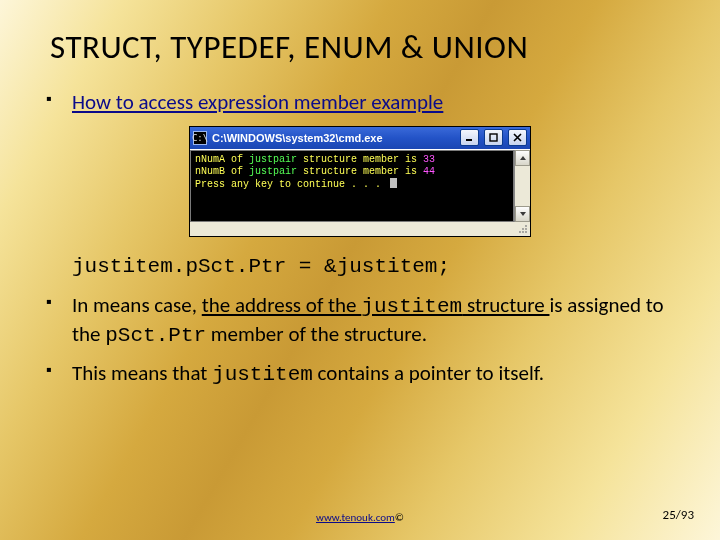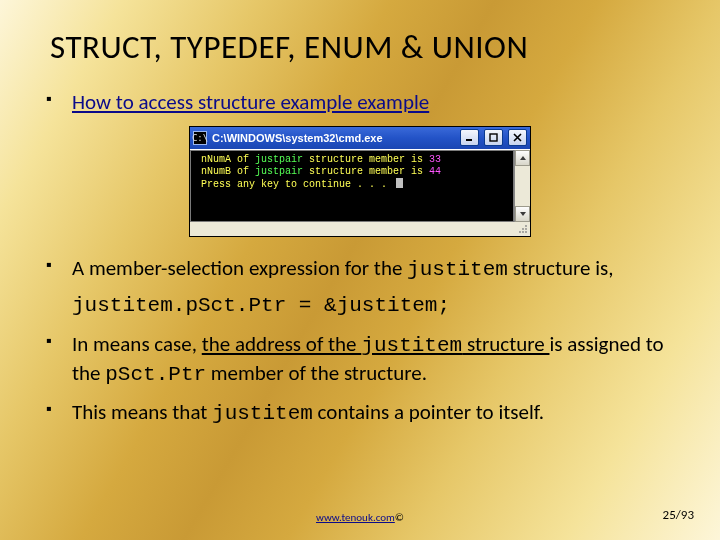--- a/index.html
+++ b/index.html
@@ -87,21 +87,21 @@
   .winbtn svg { display: block; }
   .cmdinner {
     display: flex;
     background: #ece9d8;
     border-top: 1px solid #fff;
   }
   .cmdbody {
     flex: 1;
     background: #000;
     height: 72px;
-    padding: 3px 10px;
+    padding: 3px 4px;
     font-family: "Lucida Console", "Courier New", monospace;
     font-size: 10px;
     line-height: 12px;
     color: #fff;
     position: relative;
     border: 1px solid #7a7a7a;
   }
   .cmdbody .cmdline { white-space: pre; }
   .y { color: #ffff55; }
   .g { color: #55ff55; }
@@ -147,21 +147,21 @@
 </style>
 </head>
 <body>
 
 <div class="slide">
 
   <h1>STRUCT, TYPEDEF, ENUM &amp; UNION</h1>
 
   <ul class="bullets">
     <li>
-      <span class="link">How to access structure example example</span>
+      <span class="link">How to access expression member example</span>
     </li>
   </ul>
 
   <div class="cmdwin">
     <div class="titlebar">
       <div class="ticon">C:\</div>
       <div class="title">C:\WINDOWS\system32\cmd.exe</div>
       <div class="winbtn">
         <svg width="9" height="9" viewBox="0 0 9 9">
             <rect x="1" y="6" width="6" height="2" fill="#000"></rect>
@@ -203,25 +203,20 @@
         <circle cx="8" cy="2" r="0.9" fill="#888"></circle>
           <circle cx="5" cy="5" r="0.9" fill="#888"></circle>
           <circle cx="8" cy="5" r="0.9" fill="#888"></circle>
         <circle cx="2" cy="8" r="0.9" fill="#888"></circle>
           <circle cx="5" cy="8" r="0.9" fill="#888"></circle>
           <circle cx="8" cy="8" r="0.9" fill="#888"></circle>
       </svg>
     </div>
   </div>
 
-  <ul class="bullets">
-    <li>
-      <span>A member-selection expression for the </span><span class="code">justitem</span><span> structure is,</span>
-    </li>
-  </ul>
 
   <div class="codeblock">justitem.pSct.Ptr = &amp;justitem;</div>
 
   <ul class="bullets">
     <li>
       <span>In means case, </span><span class="u">the address of the </span><span class="u code">justitem</span><span class="u"> structure </span><span>is assigned to the </span><span class="code">pSct.Ptr</span><span> member of the structure.</span>
     </li>
     <li>
       <span>This means that </span><span class="code">justitem</span><span> contains a pointer to itself.</span>
     </li>

